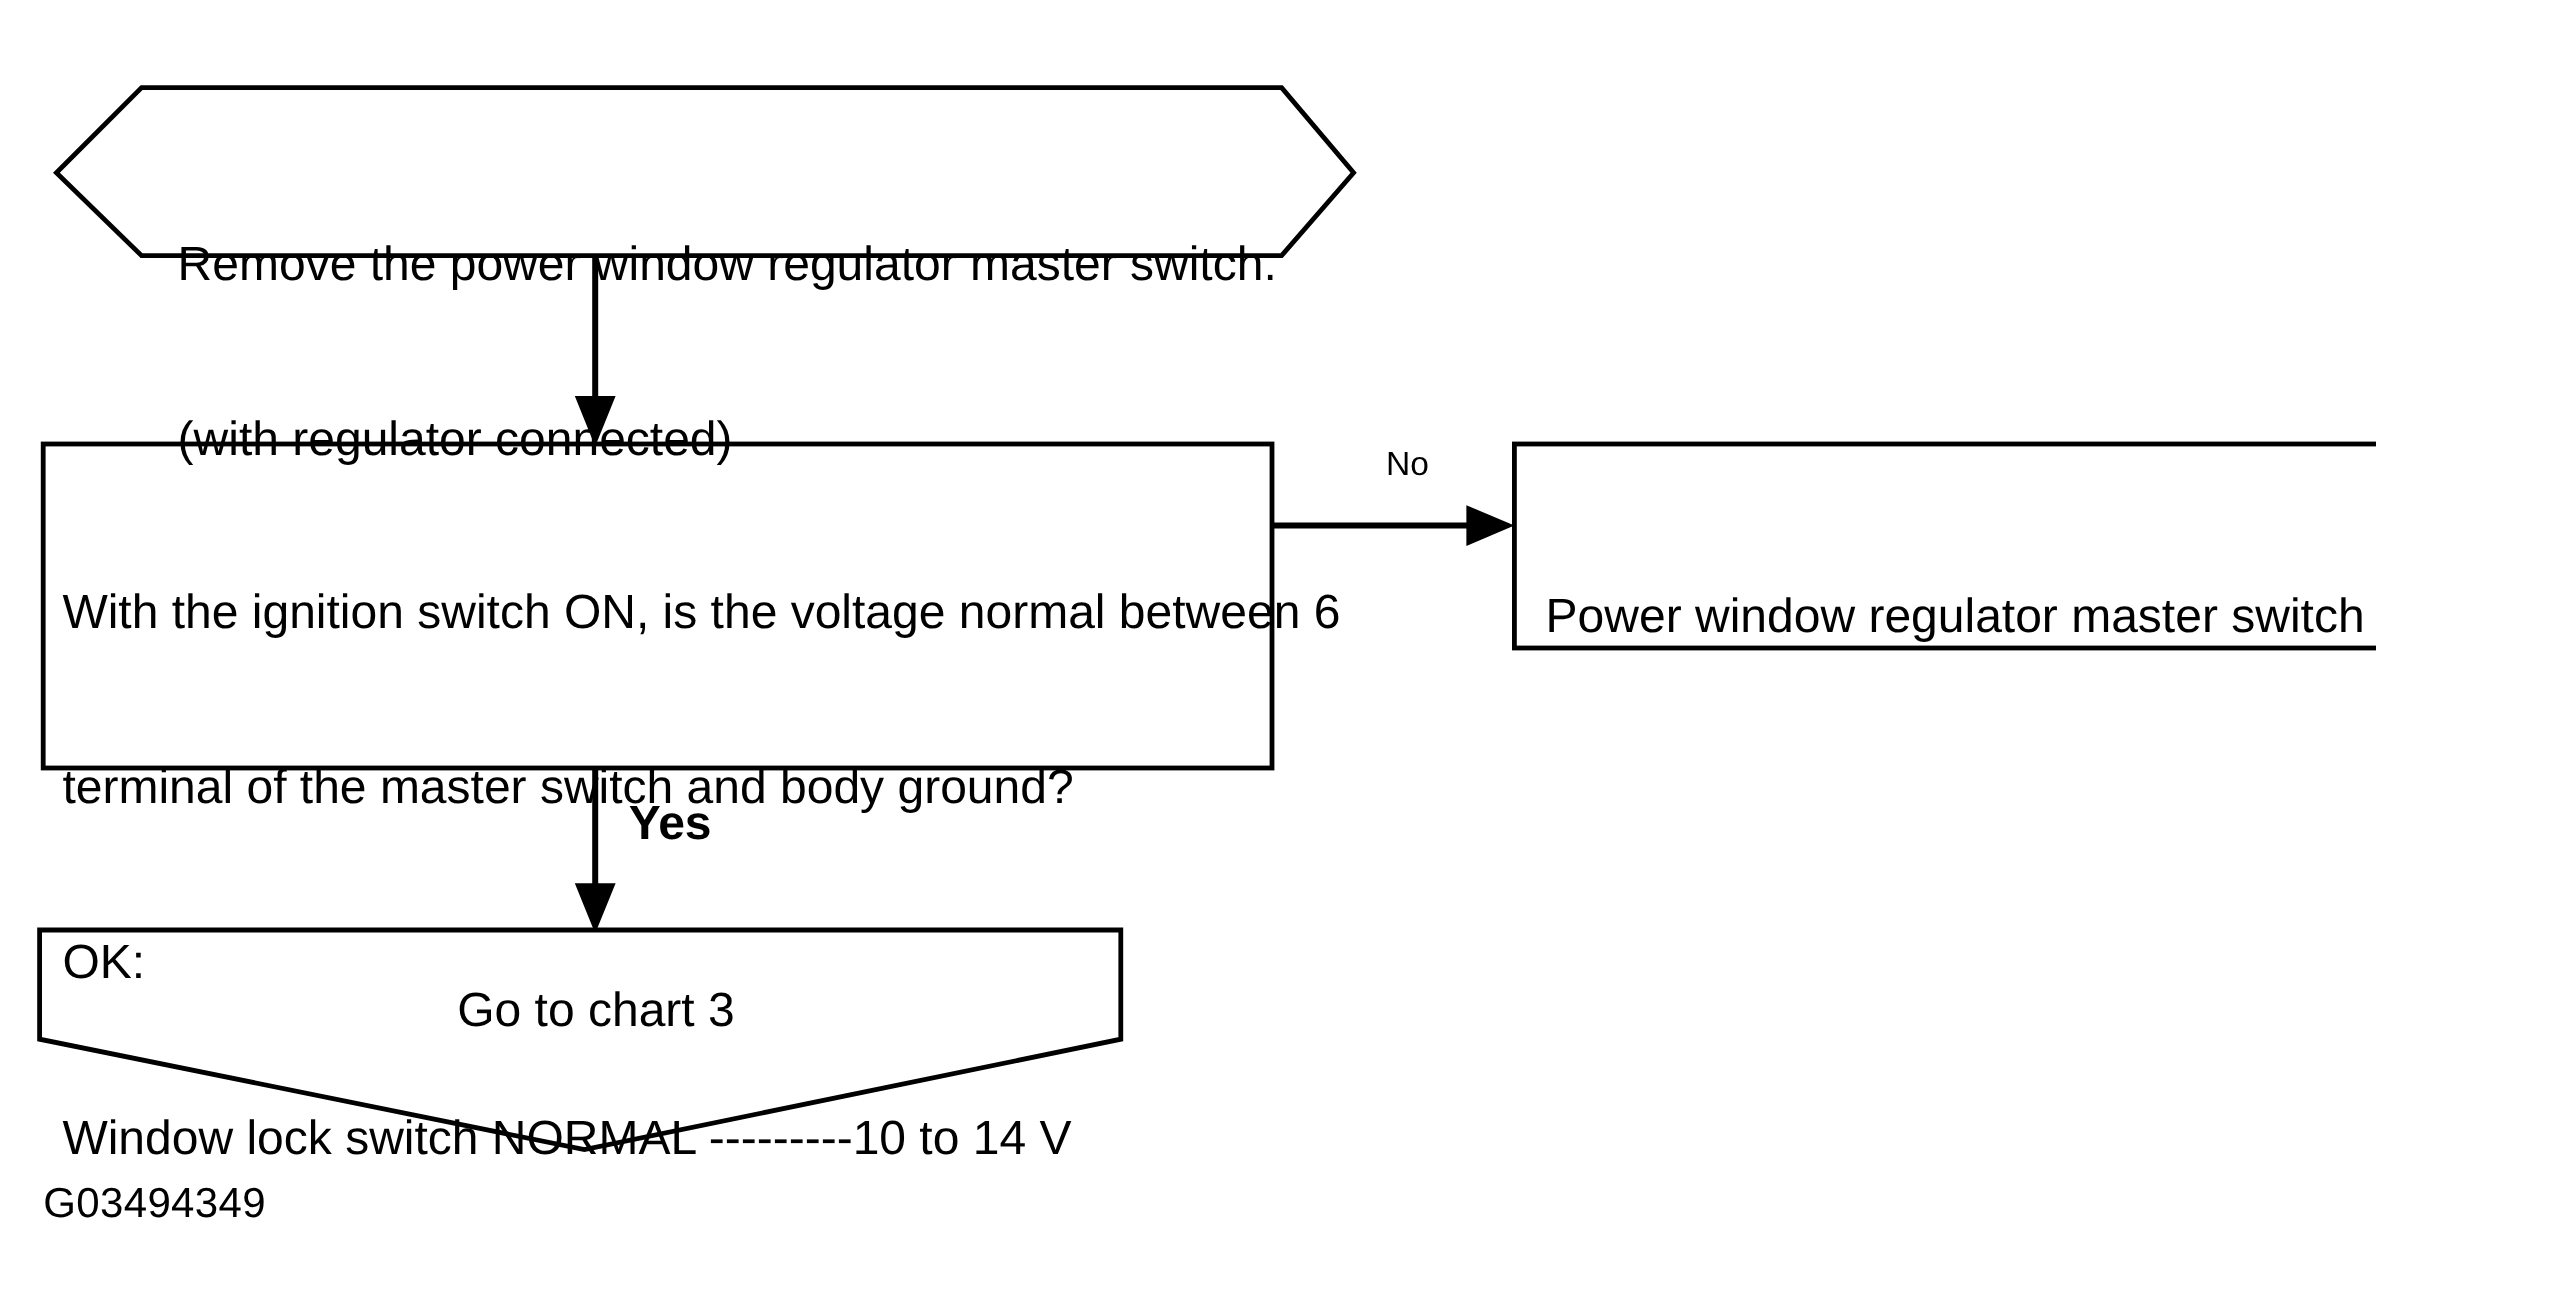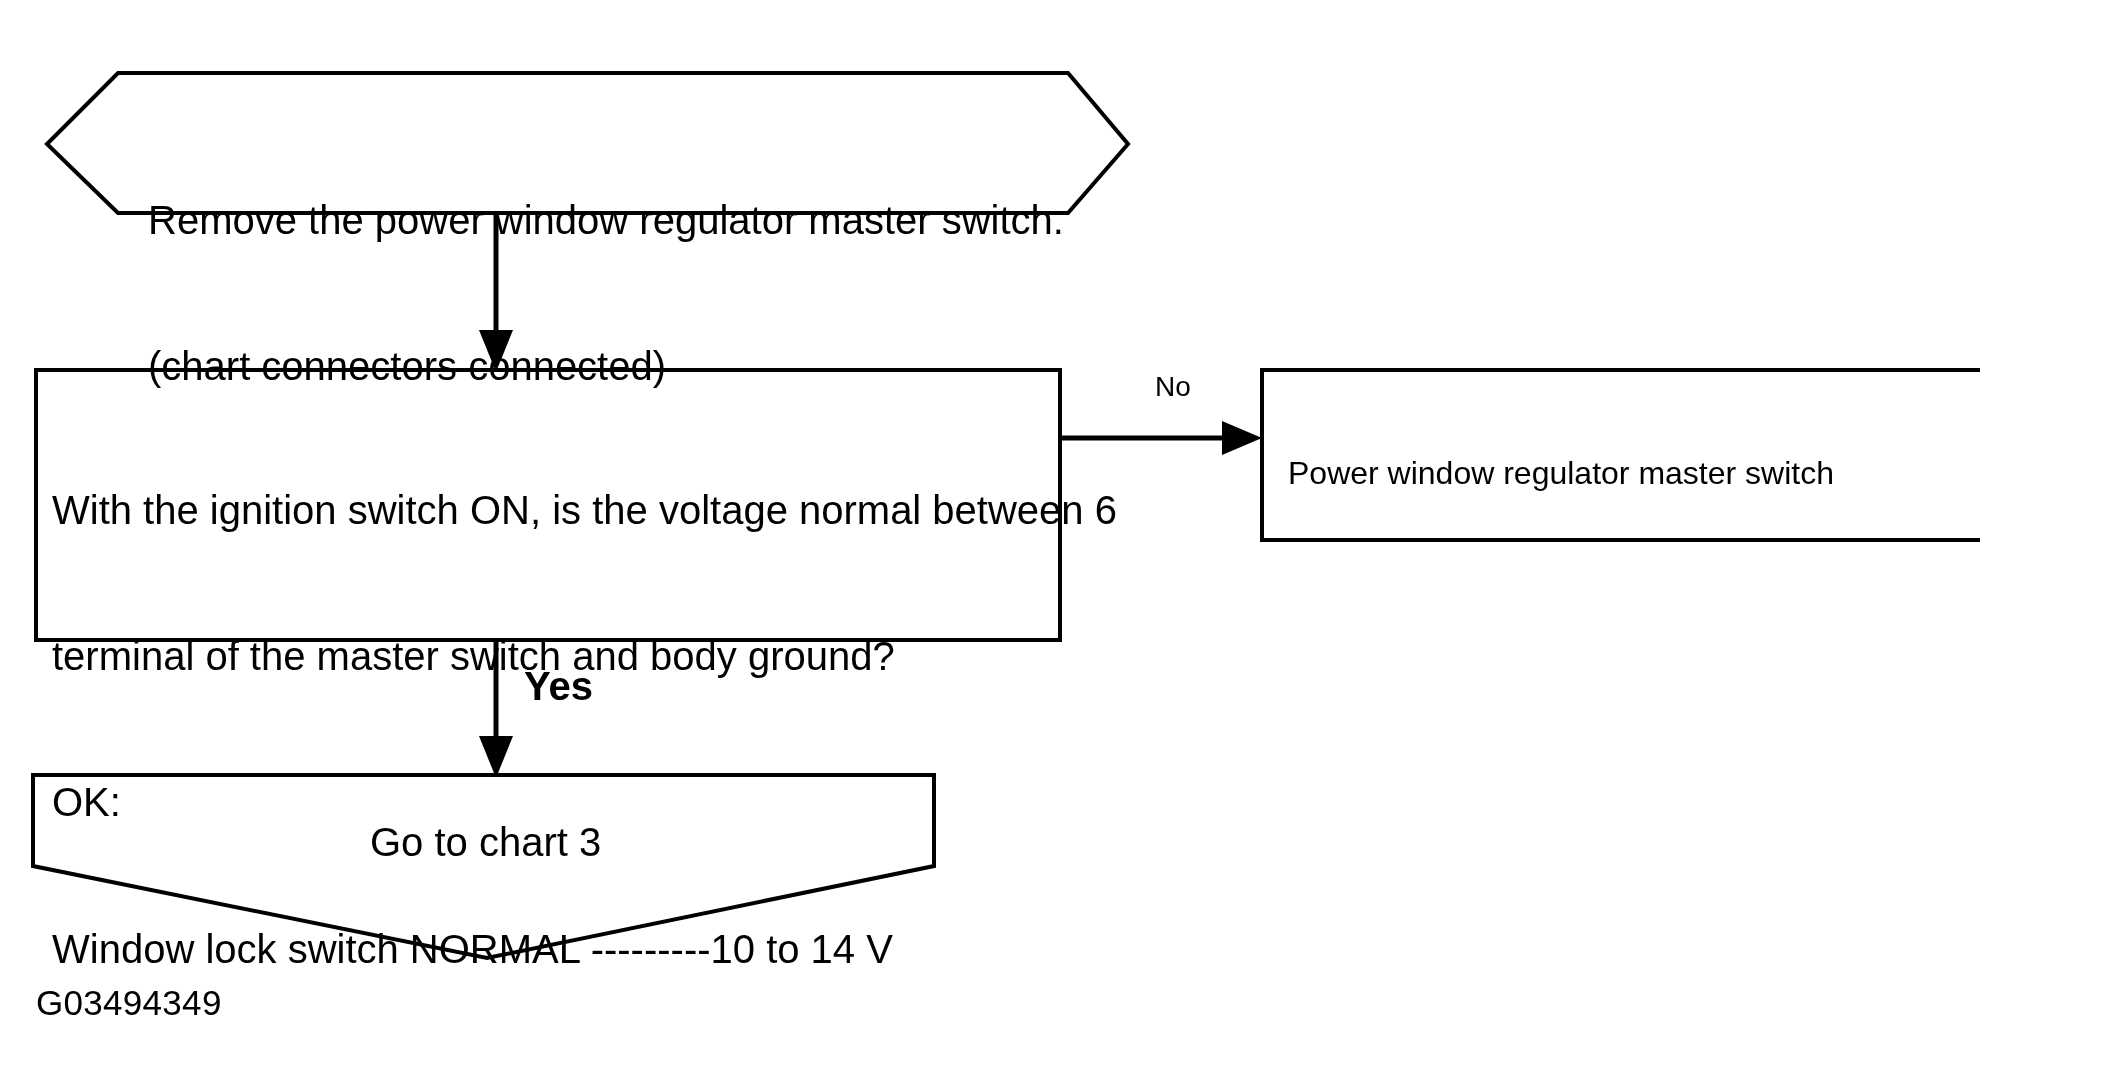--- a/index.html
+++ b/index.html
@@ -60,37 +60,37 @@
     font-size: 40px;
   }
   #decision-text .ok-label {
     font-weight: normal;
   }
   #decision-text .dashes {
     letter-spacing: 0px;
   }
   #outcome-text {
     left: 1288px;
-    top: 376px;
-    font-size: 32px;
+    top: 392px;
+    font-size: 40px;
     text-align: right;
   }
   #label-no {
     left: 1155px;
     top: 370px;
     font-size: 28px;
   }
   #label-yes {
     left: 524px;
     top: 662px;
     font-size: 40px;
     font-weight: bold;
   }
   #goto-text {
-    left: 370px;
+    left: 381px;
     top: 818px;
     font-size: 40px;
   }
   #figure-code {
     left: 36px;
     top: 982px;
     font-size: 35px;
     letter-spacing: 0.3px;
   }
 </style>
@@ -114,21 +114,21 @@
     <rect class="shape-outline" x="1262" y="370" width="858" height="170"></rect>
 
     <line class="connector-line" x1="496" y1="640" x2="496" y2="756"></line>
     <polygon class="arrow-head" points="496,778 479,736 513,736"></polygon>
 
     <polygon class="shape-outline" points="33,775 934,775 934,866 487,958 33,866"></polygon>
   </svg>
 
   <div class="txt" id="start-text">
     <div>Remove the power window regulator master switch.</div>
-    <div>(chart connectors connected)</div>
+    <div>(with regulator connected)</div>
   </div>
 
   <div class="txt" id="decision-text">
     <div>With the ignition switch ON, is the voltage normal between 6</div>
     <div>terminal of the master switch and body ground?</div>
     <div class="ok-label">OK:</div>
     <div><span>Window lock switch NORMAL </span><span class="dashes">---------</span><span>10 to 14 V</span></div>
     <div><span>Window lock switch LOCK </span><span class="dashes">------------</span><span>0 V</span></div>
   </div>
 

